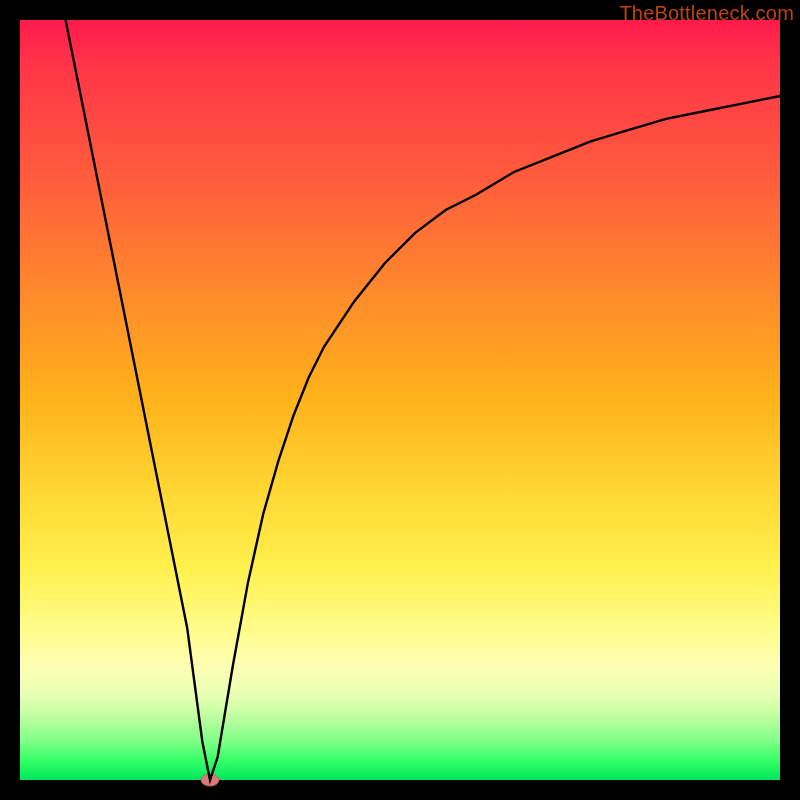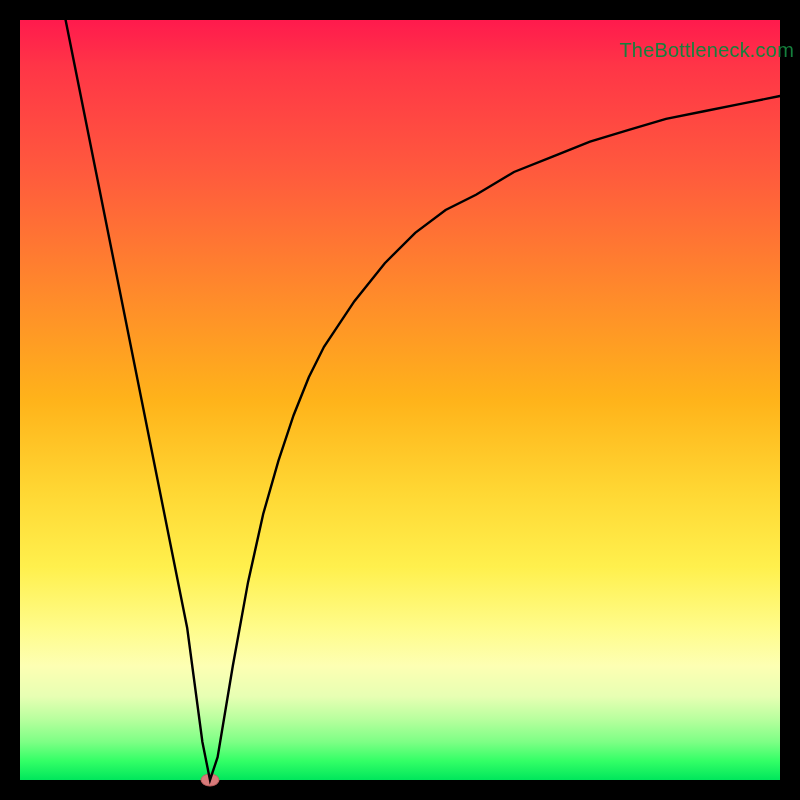--- a/index.html
+++ b/index.html
@@ -48,25 +48,24 @@
     left: 0;
     top: 0;
     width: 760px;
     height: 760px;
     overflow: visible;
   }
   .watermark {
     position: absolute;
     top: 2px;
     right: 6px;
-    color: #15803d;
+    color: #c2410c;
     font-size: 20px;
     letter-spacing: 0.2px;
     user-select: none;
-    margin-top: 37px;
   }
 </style>
 </head>
 <body>
 
 <div class="frame">
   <div class="plot-area"></div>
 
   <svg class="curve" viewBox="0 0 760 760">
     <ellipse cx="190.0" cy="760.0" rx="9" ry="6" fill="#d87a7a" stroke="#c46262" stroke-width="1"></ellipse>

